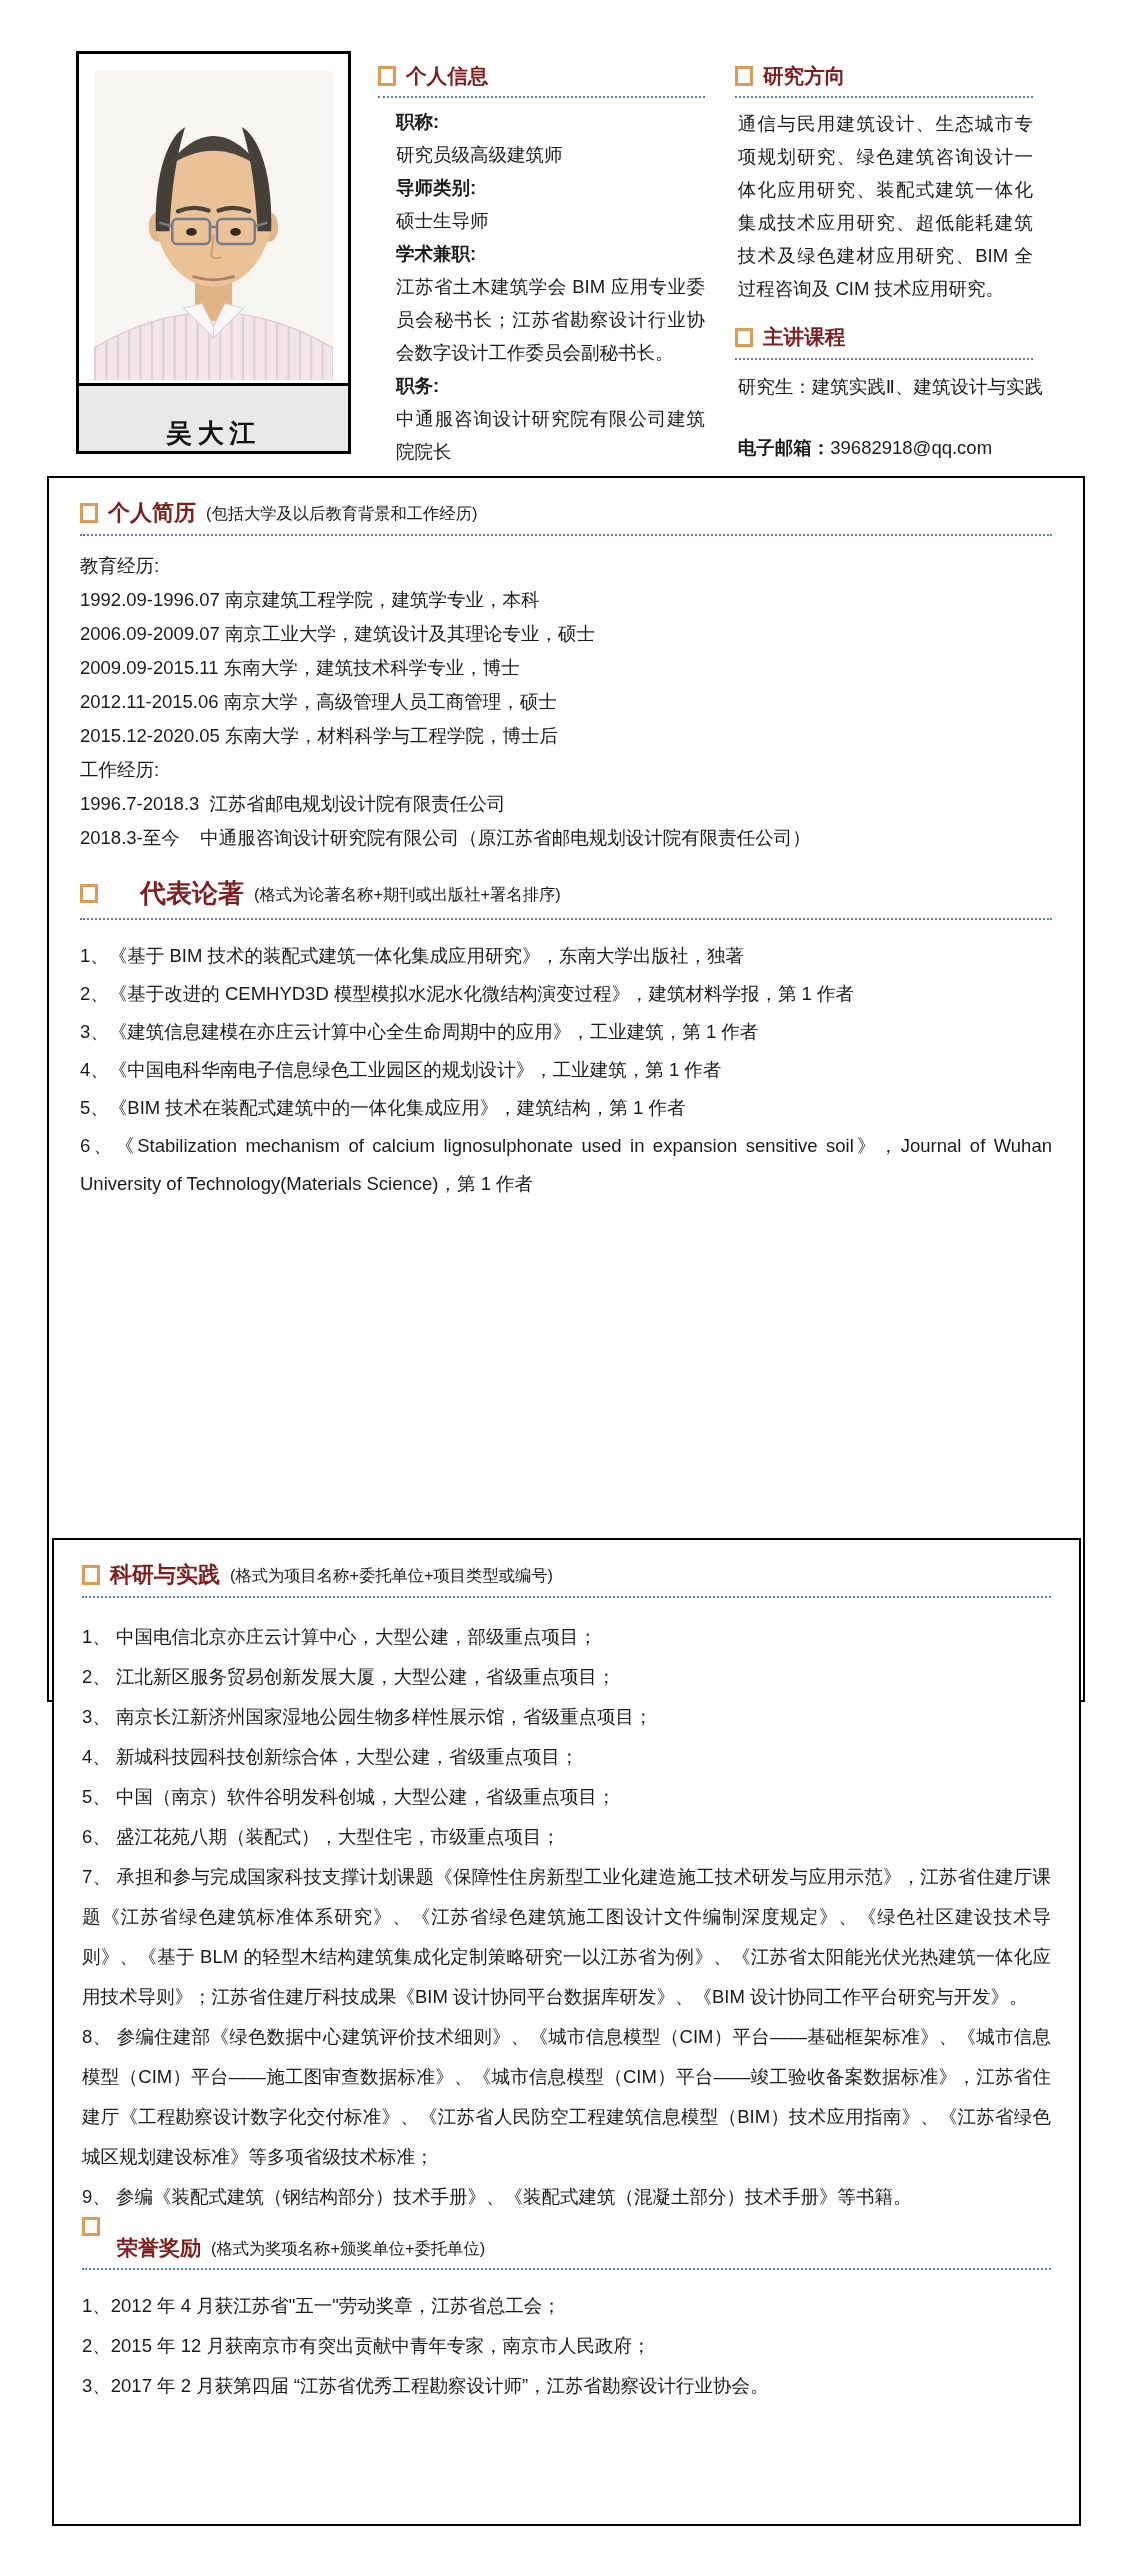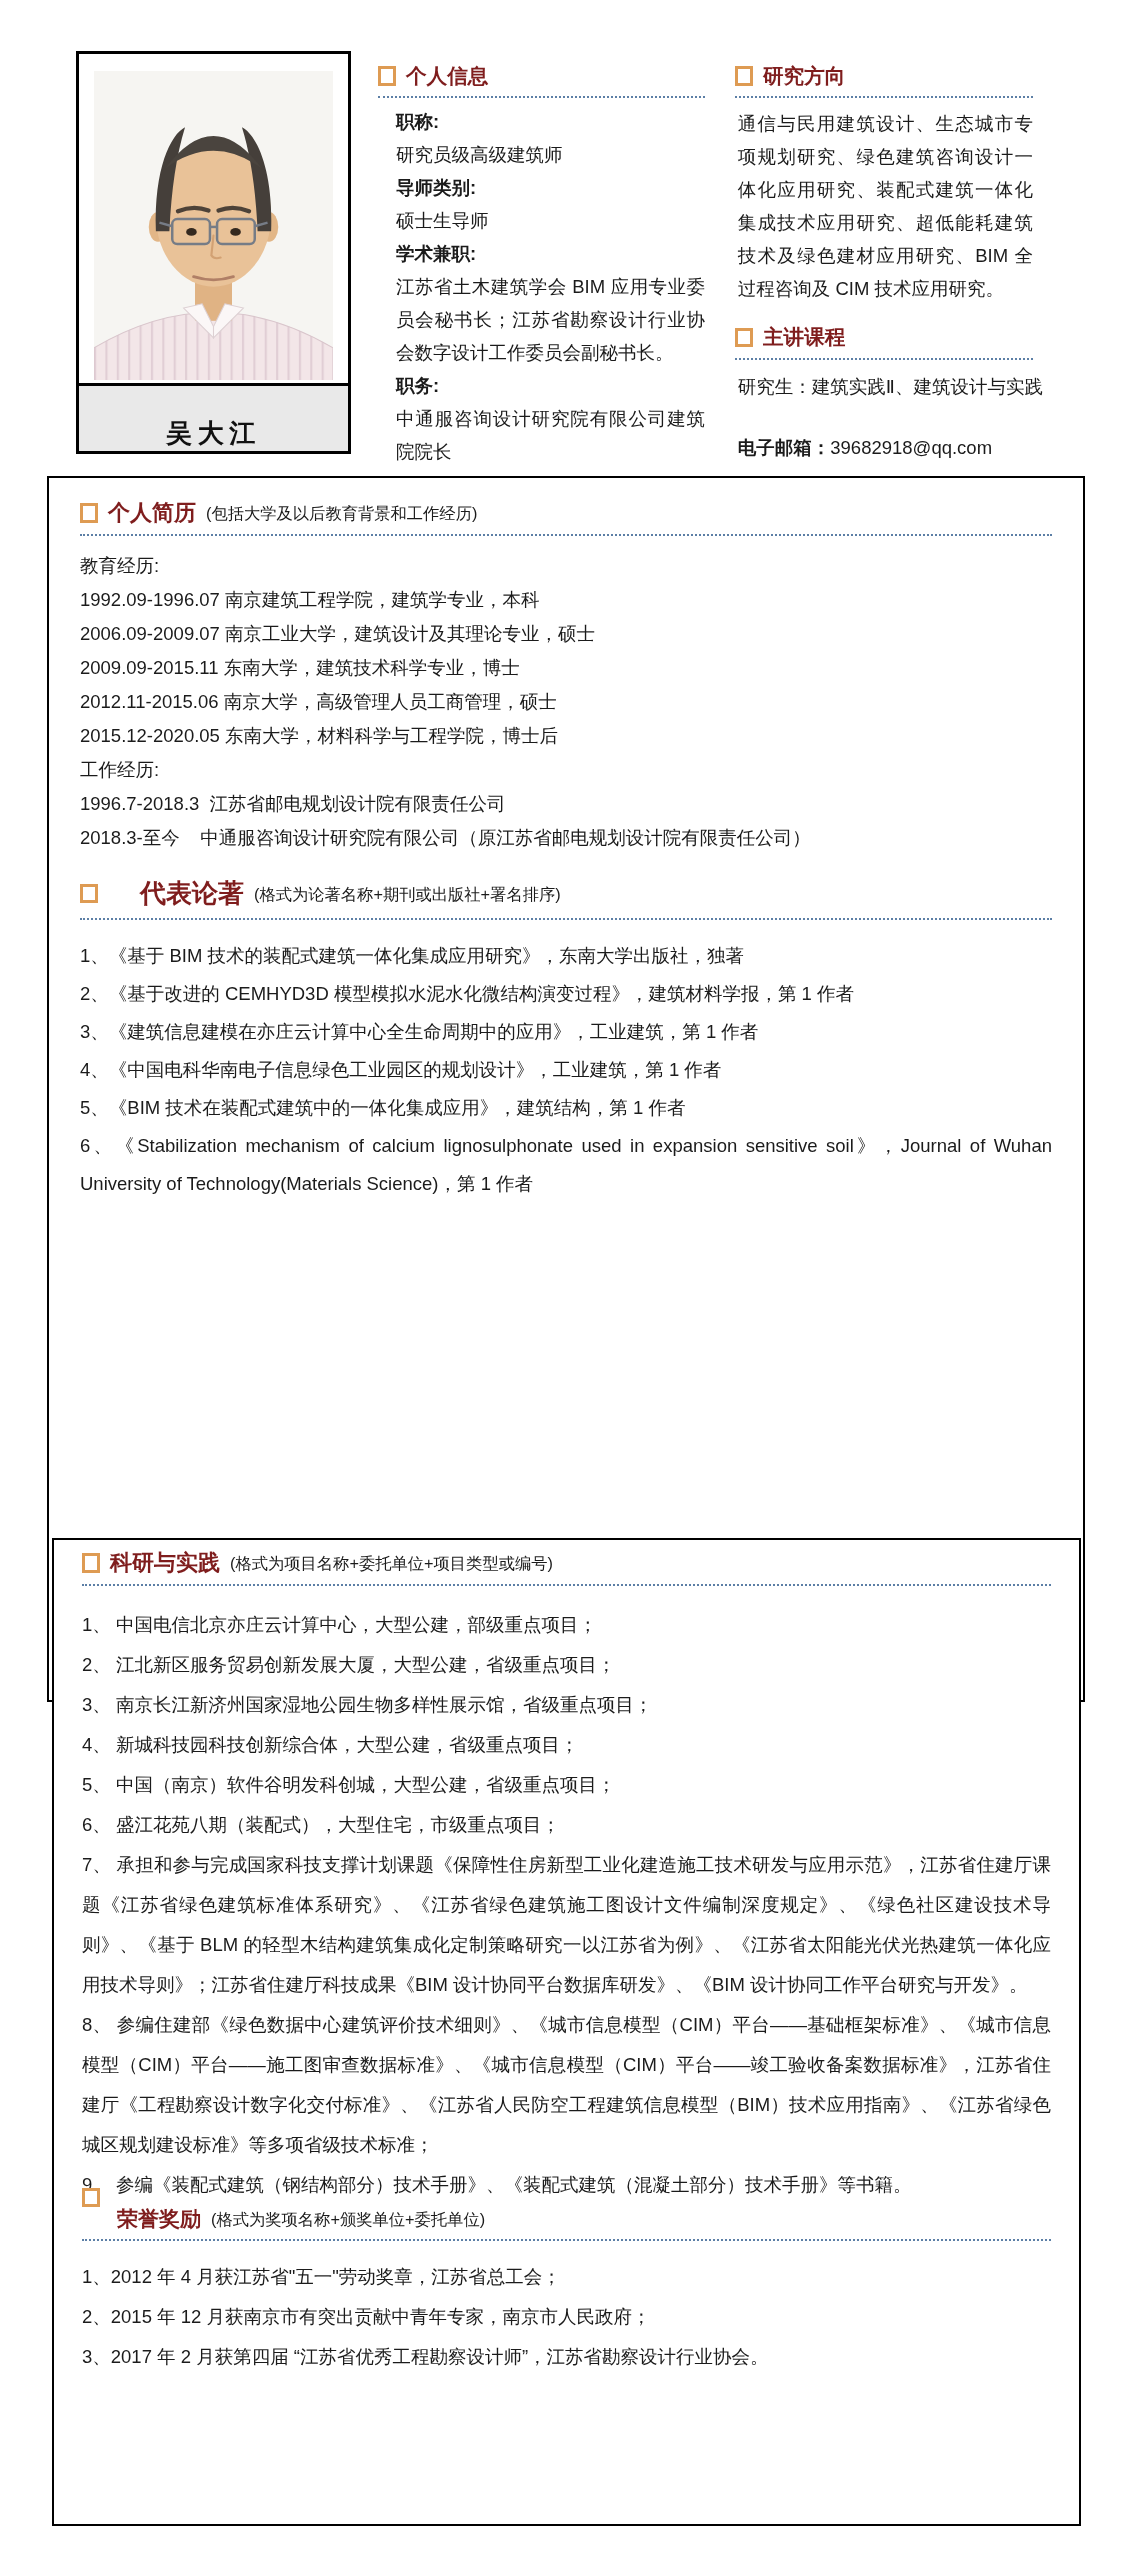--- a/index.html
+++ b/index.html
@@ -29,31 +29,31 @@
   .fvalue{font-size:18.5px;line-height:33px;text-align:justify;}
   .research-text{font-size:18.5px;line-height:33px;text-align:justify;margin:8.5px 0 0 2.8px;}
   .courses-hdr{margin-top:18.5px;align-items:center;}
   .courses-text{font-size:18.5px;line-height:28px;margin:12.8px 0 0 2.8px;white-space:nowrap;}
   .email-row{margin:34px 0 0 2.8px;font-size:18.5px;white-space:nowrap;}
   .email-label{font-weight:bold;}
 
   
   .bigbox{position:absolute;box-sizing:border-box;border:2.8px solid #000;background:#fff;}
   #resume-box{left:47px;top:476px;width:1038px;height:1226px;padding:20px 31px;}
-  #projects-box{left:52px;top:1538px;width:1029px;height:988px;padding:8px 28px;}
+  #projects-box{left:52px;top:1538px;width:1029px;height:988px;padding:20px 28px;}
 
   .block-label{font-size:18.5px;line-height:34px;margin-top:12.8px;}
   .resume-line{font-size:18.5px;line-height:34px;white-space:pre-wrap;margin:0;}
   .pubs{margin-top:17px;}
   .pub-item{font-size:18.5px;line-height:38px;margin:0;text-align:justify;}
   .projects{margin-top:18.5px;}
   .proj-item{font-size:18.5px;line-height:40px;margin:0;text-align:justify;}
   .pub-hdr{margin-top:21px;}
 
-  .awards-hdr{position:relative;padding-left:35px;
+  .awards-hdr{position:relative;margin-top:17px;padding-left:35px;
               border-bottom:2.1px dotted #5C7FA6;padding-bottom:6.4px;
               display:flex;align-items:center;gap:10px;}
   .awards-hdr .sq{position:absolute;left:0;top:-17px;}
   .awards{margin-top:15.6px;}
   .award-item{font-size:18.5px;line-height:40px;margin:0;text-align:justify;}
 </style>
 </head>
 <body>
 
 <div class="canvas">

